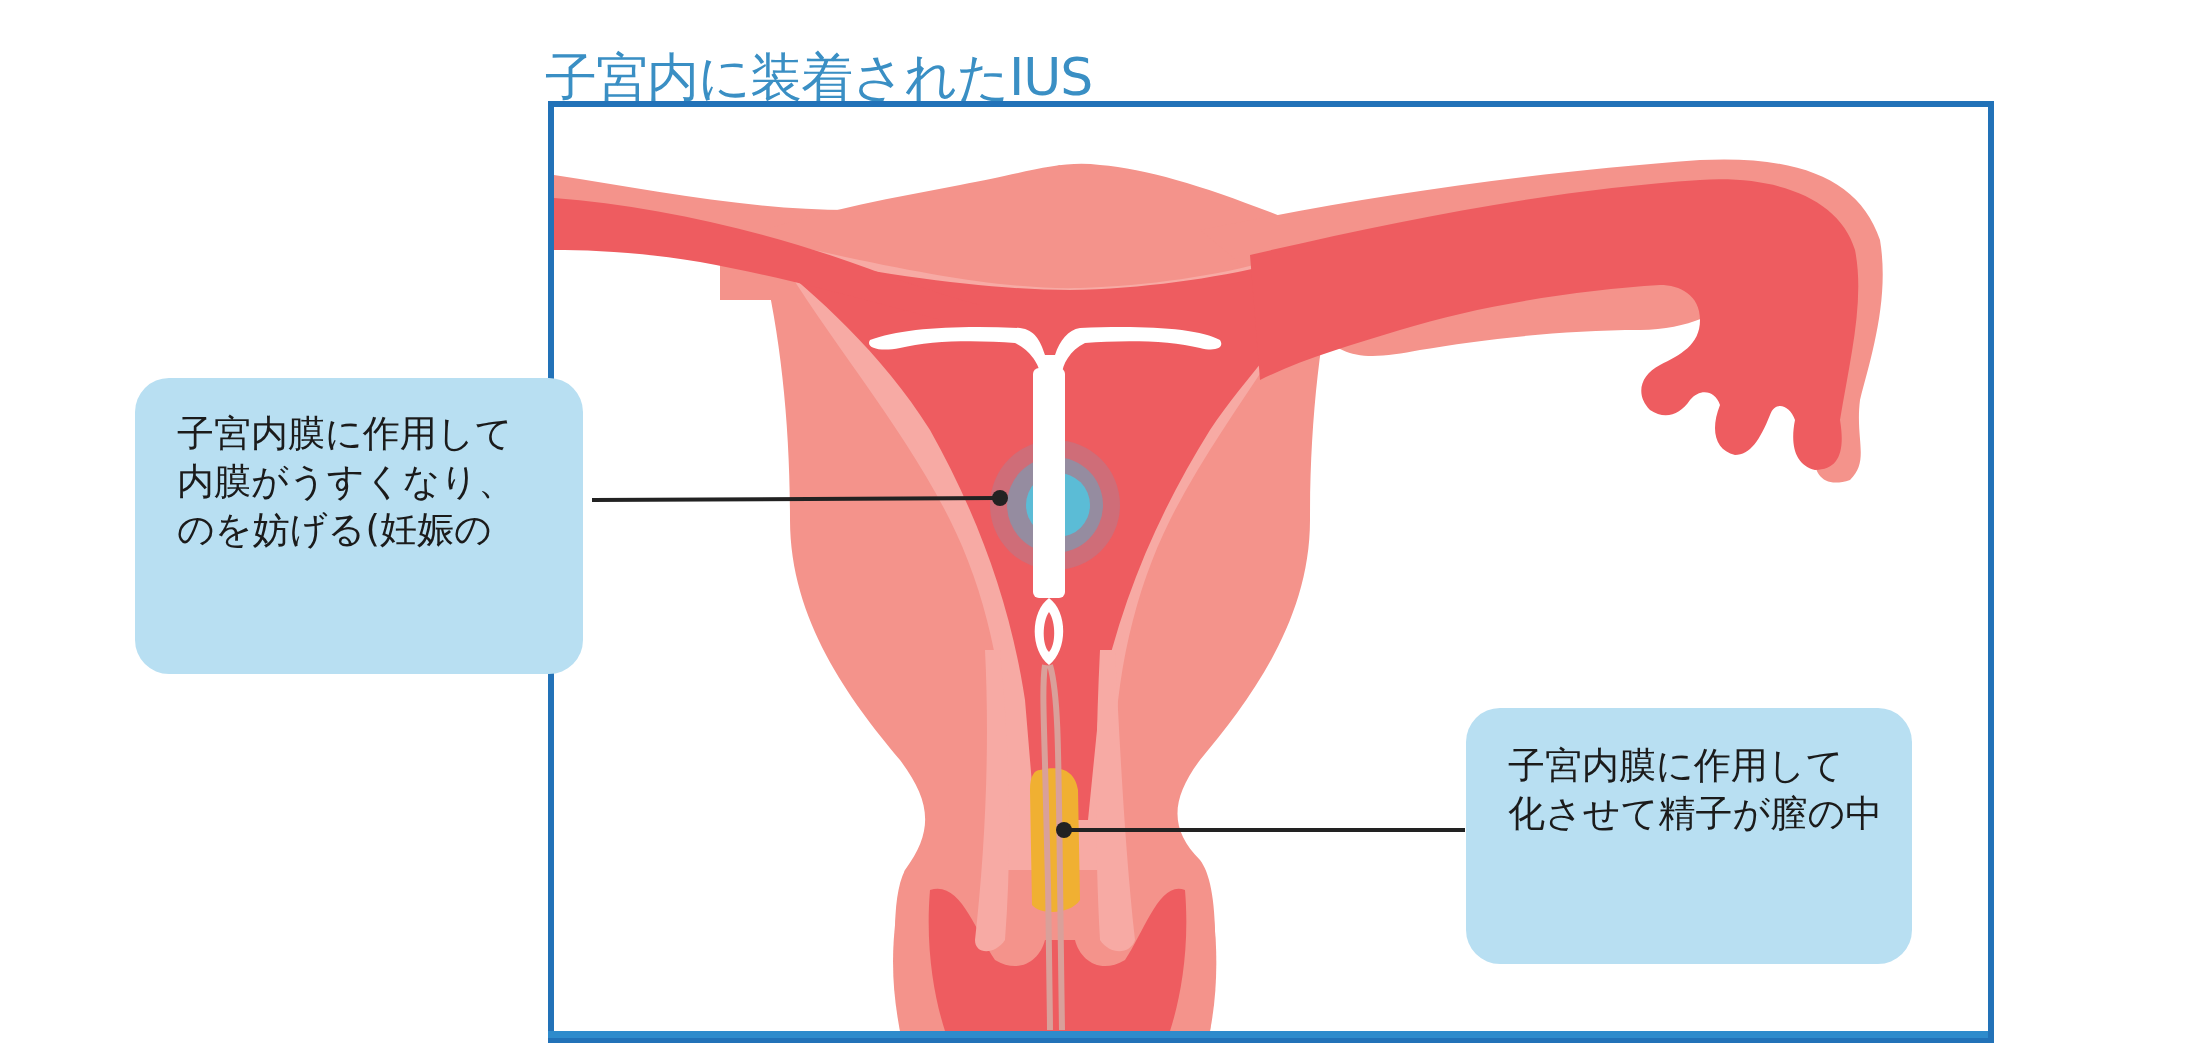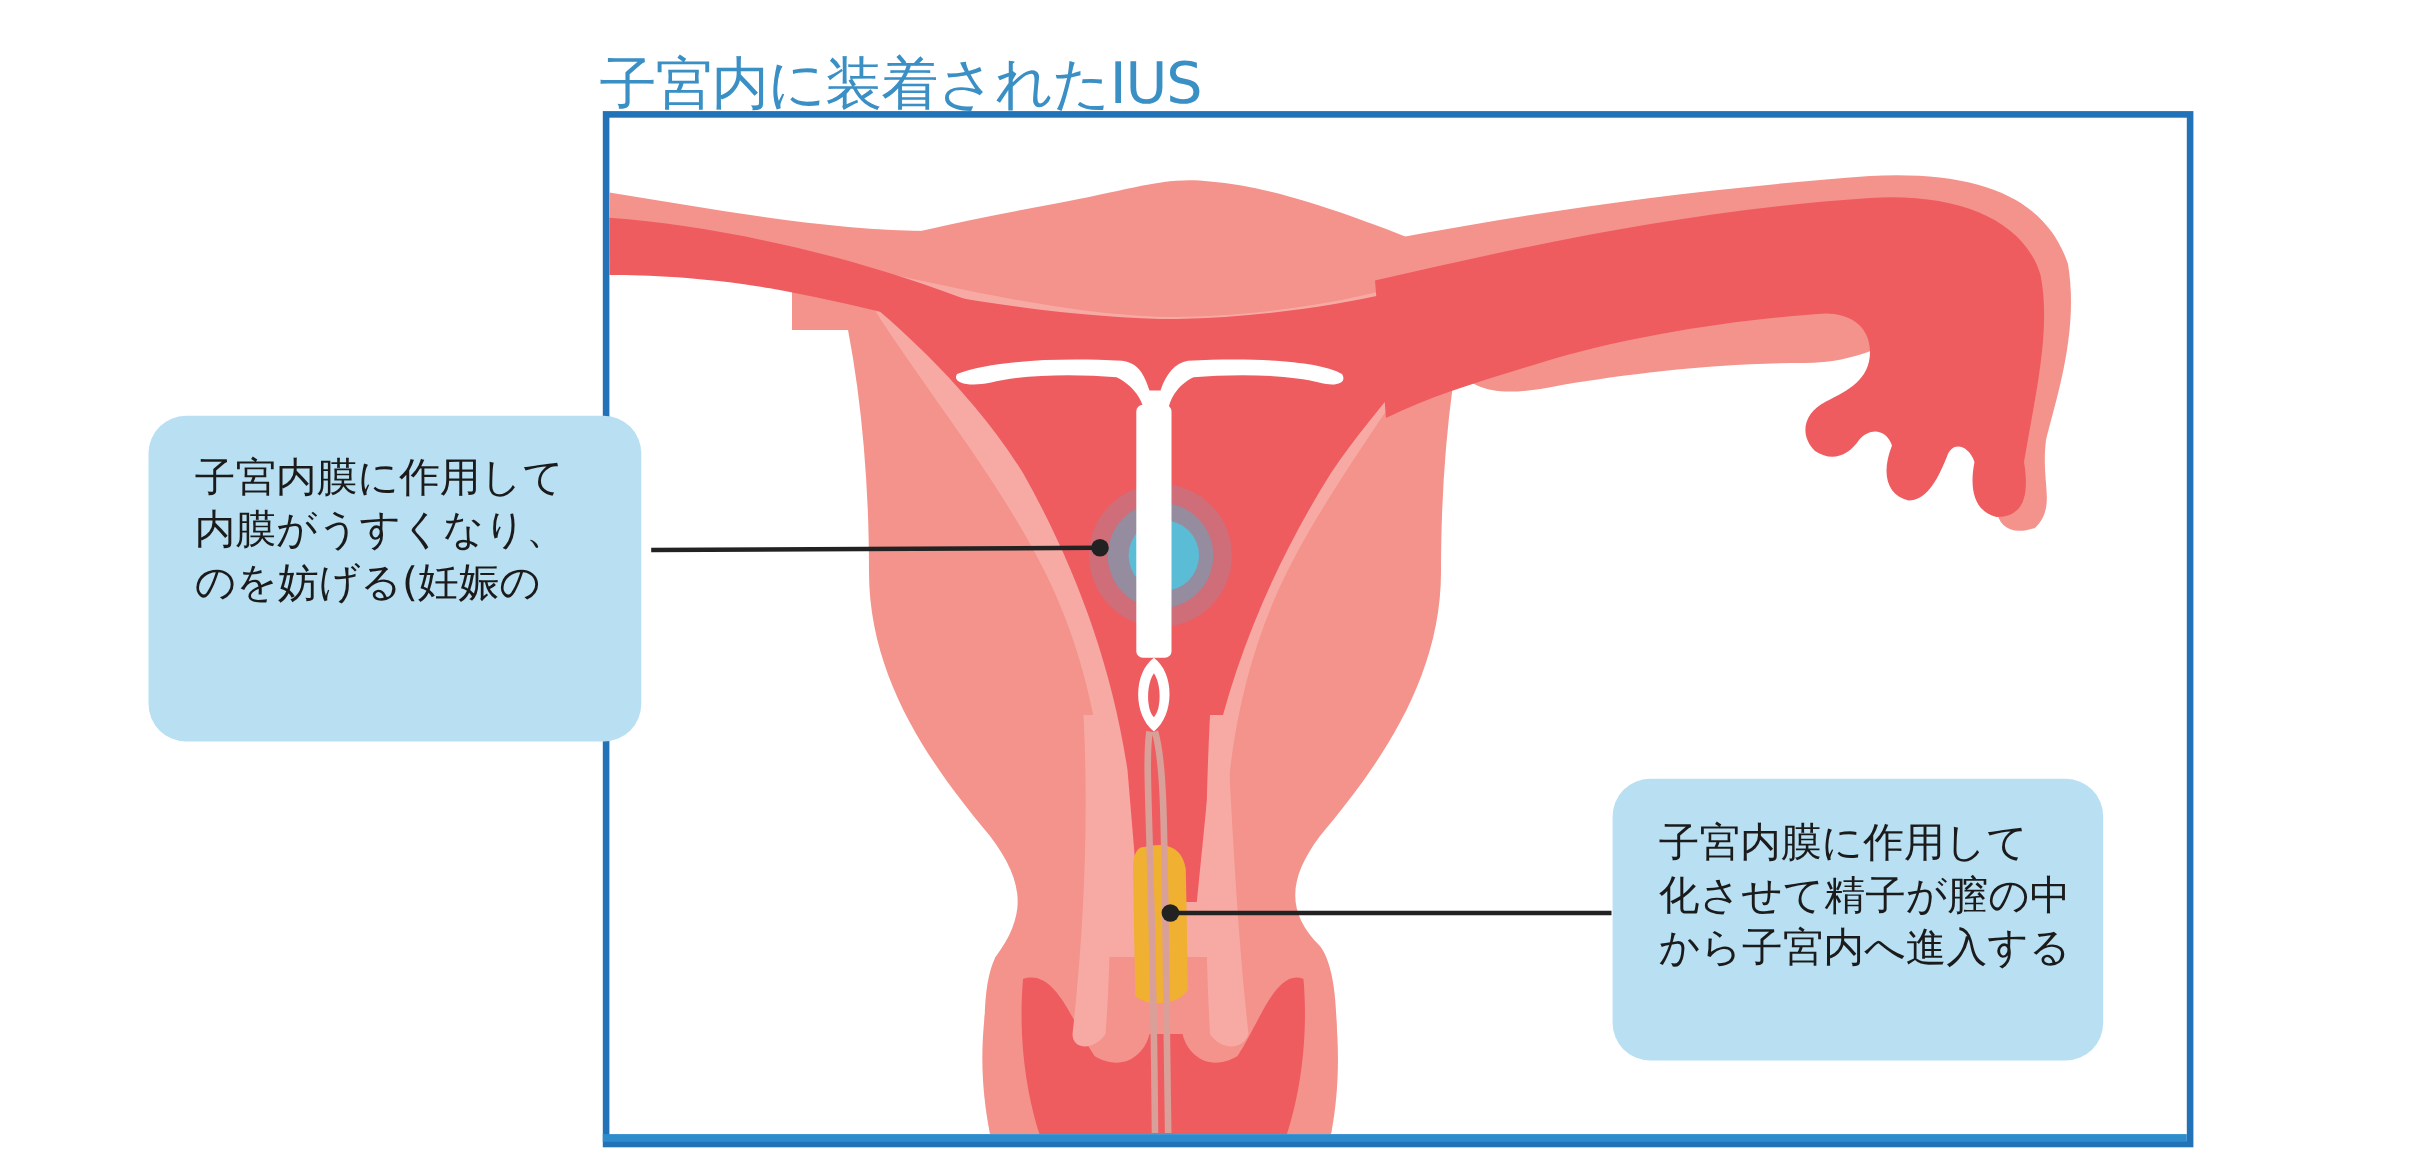--- a/index.html
+++ b/index.html
@@ -85,14 +85,13 @@
 
 <div class="callout callout-left">
   <span class="line">子宮内膜に作用して</span>
   <span class="line">内膜がうすくなり、</span>
   <span class="line">のを妨げる(妊娠の</span>
 </div>
 
 <div class="callout callout-right">
   <span class="line">子宮内膜に作用して</span>
   <span class="line">化させて精子が膣の中</span>
-  <span class="line">から子宮内へ進入する</span>
 </div>
 
 </body></html>

